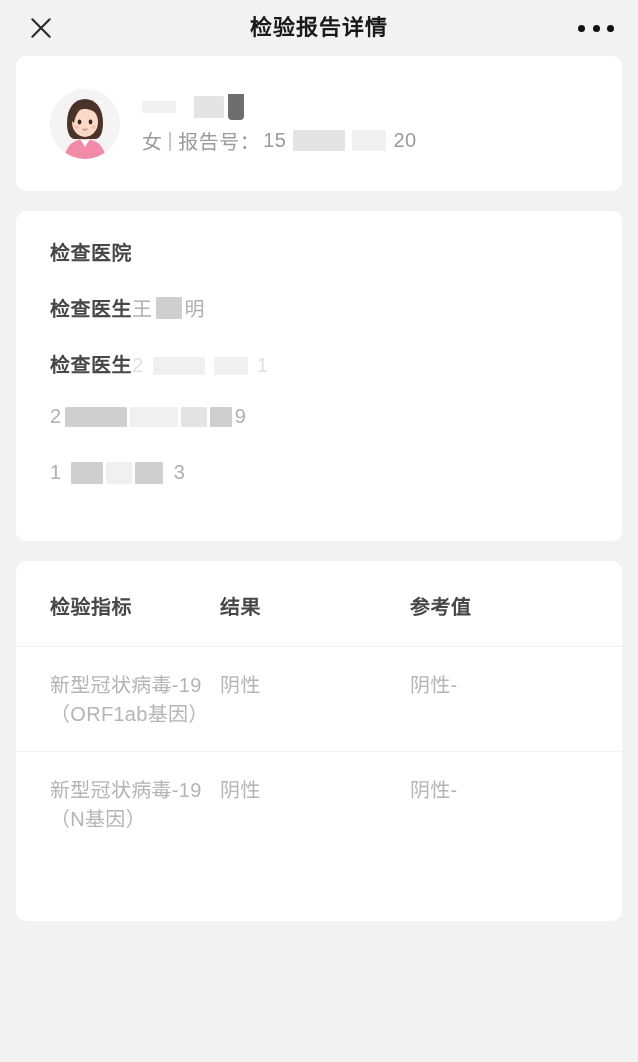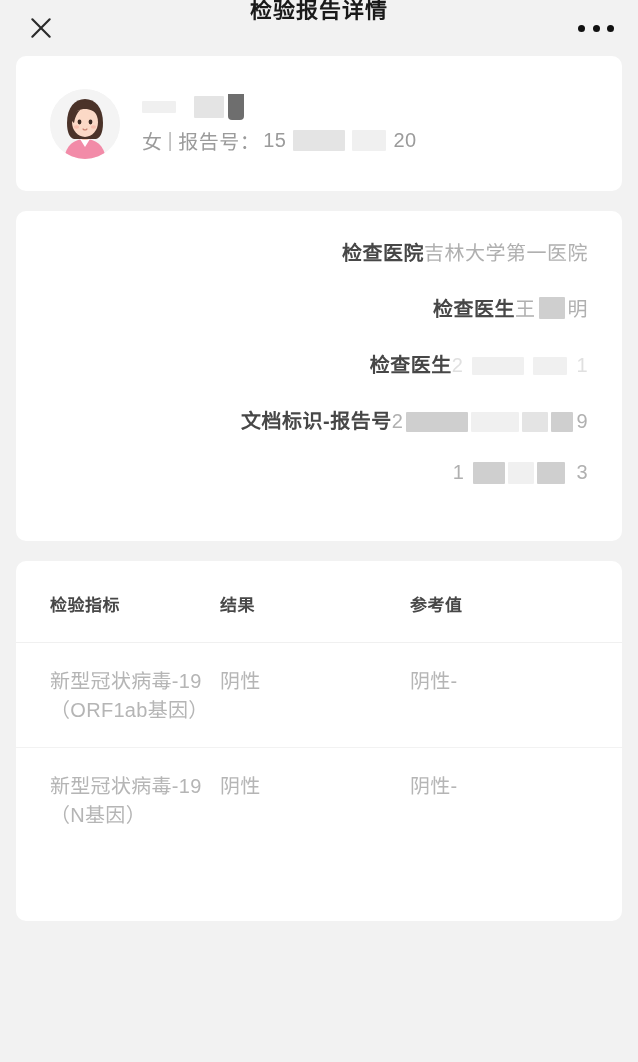--- a/index.html
+++ b/index.html
@@ -16,20 +16,21 @@
     -webkit-font-smoothing: antialiased;
     overflow: hidden;
   }
 
   
   .nav-bar {
     position: relative;
     height: 56px;
     background: #f2f2f2;
     display: flex;
+    align-items: center;
     justify-content: center;
   }
 
   .nav-close {
     position: absolute;
     left: 26px;
     top: 50%;
     transform: translateY(-50%);
     width: 30px;
     height: 30px;
@@ -136,21 +137,21 @@
   .patient-meta .sep { color: #bdbdbd; padding: 0 2px; }
 
   
   .info-card {
     padding: 26px 34px 24px 34px;
   }
 
   .info-row {
     display: flex;
     align-items: baseline;
-    justify-content: flex-end;
+    justify-content: flex-start;
     height: 56px;
   }
 
   .info-label {
     font-size: 20px;
     font-weight: 700;
     color: #474747;
     letter-spacing: 0.5px;
     white-space: nowrap;
   }
@@ -175,21 +176,21 @@
     min-height: 360px;
   }
 
   .table-head {
     display: flex;
     padding: 30px 34px 26px 34px;
     border-bottom: 1px solid #f0f0f0;
   }
 
   .th {
-    font-size: 17px;
+    font-size: 20px;
     font-weight: 700;
     color: #474747;
     letter-spacing: 0.5px;
   }
 
   .col-1 { flex: 0 0 170px; }
   .col-2 { flex: 0 0 190px; }
   .col-3 { flex: 1 1 auto; }
 
   .table-row {
@@ -270,21 +271,20 @@
         <span class="redact redact-faint" style="width:34px;height:21px;margin-right:4px;"></span>
         <span>20</span>
       </div>
     </div>
   </div>
 
   <div class="card info-card">
 
     <div class="info-row">
       <span class="info-label">检查医院</span>
-      <span class="info-value">吉林大学第一医院</span>
     </div>
 
 
     <div class="info-row">
       <span class="info-label">检查医生</span>
       <span class="info-value">
         <span>王</span>
         <span class="redact redact-mid" style="width:26px;height:22px;"></span>
         <span>明</span>
       </span>
@@ -295,21 +295,20 @@
       <span class="info-label">检查医生</span>
       <span class="info-value faded">
         <span>2</span>
         <span class="redact redact-faint" style="width:52px;height:18px;margin:0 6px;"></span>
         <span class="redact redact-faint" style="width:34px;height:18px;margin-right:6px;"></span>
         <span>1</span>
       </span>
     </div>
 
     <div class="info-row">
-      <span class="info-label">文档标识-报告号</span>
       <span class="info-value">
         <span>2</span>
         <span class="redact redact-mid" style="width:62px;height:20px;"></span>
         <span class="redact redact-faint" style="width:48px;height:20px;"></span>
         <span class="redact redact-light" style="width:26px;height:20px;"></span>
         <span class="redact redact-mid" style="width:22px;height:20px;"></span>
         <span>9</span>
       </span>
     </div>
 

